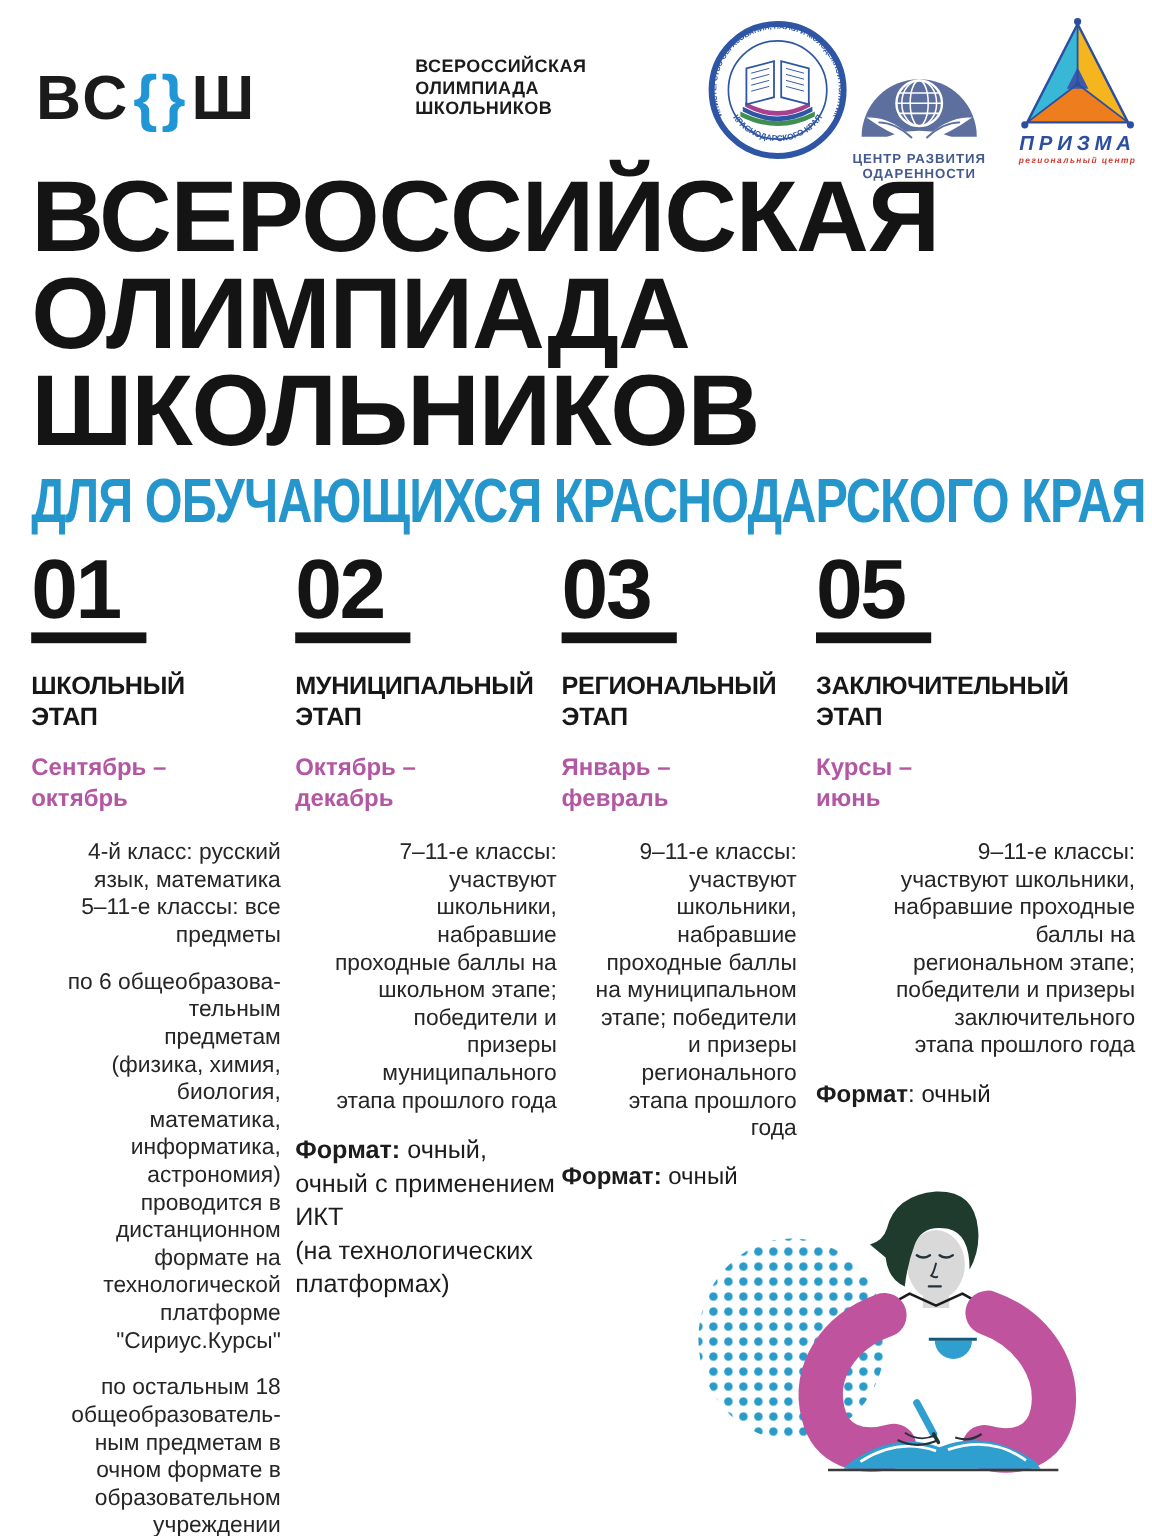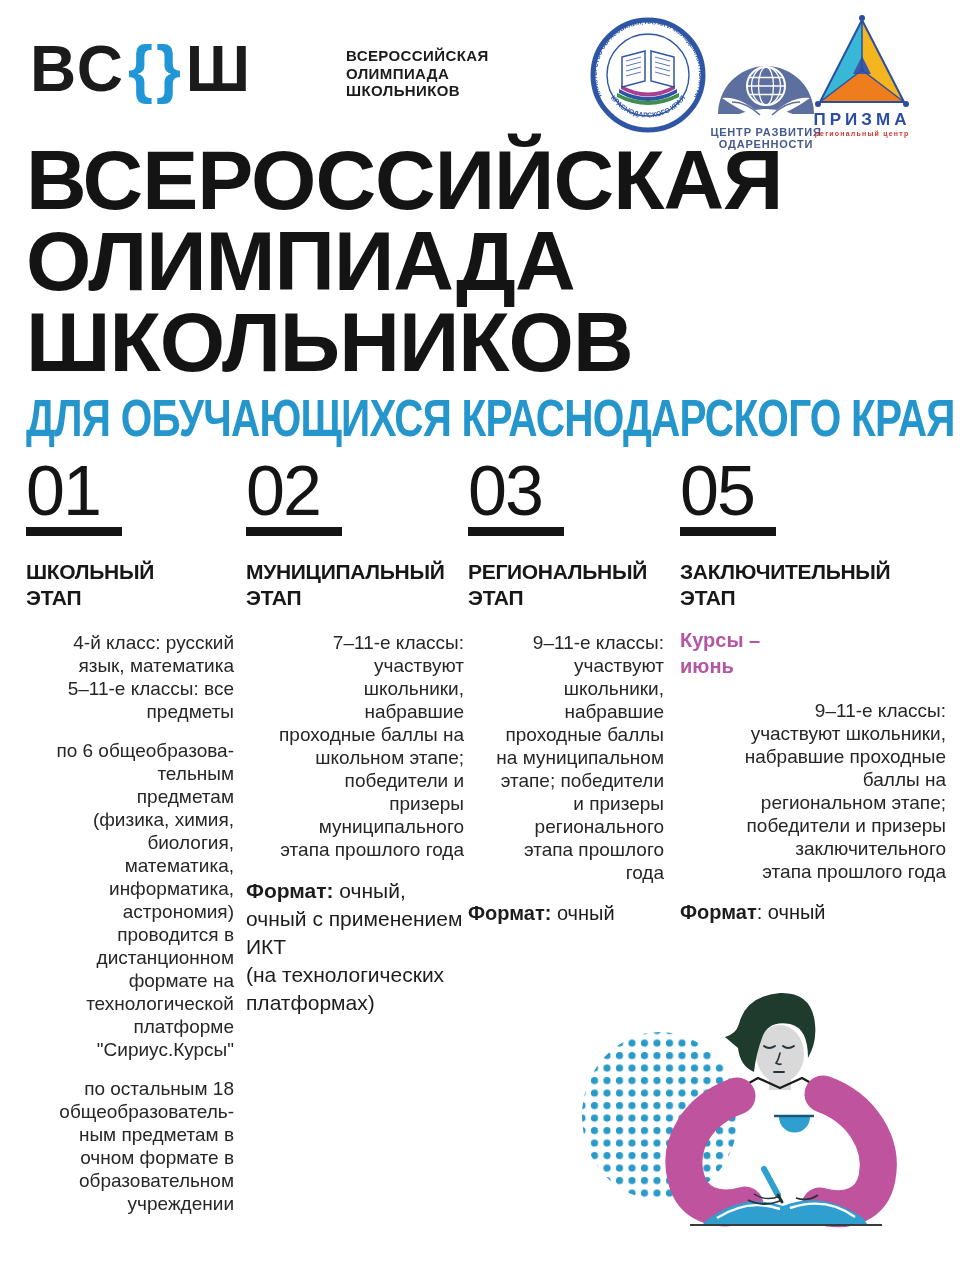--- a/index.html
+++ b/index.html
@@ -6,40 +6,40 @@
   * { margin:0; padding:0; box-sizing:border-box; }
   html,body { width:960px; }
   body {
     position:relative; width:960px; height:1280px; background:#ffffff;
     font-family:"Liberation Sans", sans-serif; color:#161616; overflow:hidden;
   }
   .abs { position:absolute; }
   .pre { white-space:pre-line; }
 
   
-  .wordmark { left:30px; top:32px; display:flex; align-items:center;
-    font-weight:800; font-size:64px; letter-spacing:3px; color:#1b1b1b; }
+  .wordmark { left:30px; top:52px; display:flex; align-items:center;
+    font-weight:800; font-size:52px; letter-spacing:3px; color:#1b1b1b; }
   .wordmark .braces { color:#2196d6; margin:0 2px; font-weight:800; }
   .wm-caption { left:346px; top:47px; font-weight:700; font-size:15px;
     line-height:17.5px; letter-spacing:0.4px; color:#1b1b1b; }
 
   .logo-ministry { left:588px; top:15px; }
   .logo-center   { left:700px; top:34px; }
-  .logo-prizma   { left:806px; top:8px; }
+  .logo-prizma   { left:842px; top:8px;font-style:italic; }
 
   
   .main-title { left:26px; top:140px; width:920px; font-weight:700;
     font-size:84px; line-height:81px; letter-spacing:-1px; color:#141414; }
   .subtitle { left:26px; top:392px; width:1200px; font-weight:700;
     font-size:52px; line-height:52px; letter-spacing:-1px; color:#2596cc;
     transform:scaleX(0.78); transform-origin:left top; }
 
   
   .stage { position:absolute; top:462px; }
-  .stage-num { font-size:70px; line-height:58px; font-weight:400;
+  .stage-num { font-size:70px; line-height:58px; font-weight:700;
     letter-spacing:-2px; color:#141414; }
   .stage-rule { width:96px; height:9px; background:#141414; margin-top:7px; }
   .stage-name { margin-top:23px; font-size:21px; line-height:26px;
     font-weight:700; letter-spacing:-0.3px; color:#171717; }
   .stage-period { margin-top:16px; font-size:20px; line-height:26px;
     font-weight:700; color:#b356a3; }
   .stage-body { margin-top:20px;text-align:right; }
   .stage-body p { margin:0 0 16px; font-size:19px; line-height:23px;
     color:#262626; white-space:pre-line; }
   .stage-format { margin-top:6px; font-size:20px; line-height:26px;
@@ -134,20 +134,22 @@
 <h1 class="abs main-title pre">ВСЕРОССИЙСКАЯ
 ОЛИМПИАДА
 ШКОЛЬНИКОВ</h1>
 <div class="abs subtitle">ДЛЯ ОБУЧАЮЩИХСЯ КРАСНОДАРСКОГО КРАЯ</div>
 
 <section class="stage" style="left:26px; width:208px;">
   <div class="stage-num">01</div>
   <div class="stage-rule"></div>
   <h2 class="stage-name pre">ШКОЛЬНЫЙ
 ЭТАП</h2>
+  <div class="stage-period pre">Сентябрь –
+октябрь</div>
   <div class="stage-body">
     <p>4-й класс: русский
 язык, математика
 5–11-е классы: все
 предметы</p>
     <p>по 6 общеобразова-
 тельным
 предметам
 (физика, химия,
 биология,
@@ -167,20 +169,22 @@
 образовательном
 учреждении</p>
   </div>
 </section>
 
 <section class="stage" style="left:246px; width:218px;">
   <div class="stage-num">02</div>
   <div class="stage-rule"></div>
   <h2 class="stage-name pre">МУНИЦИПАЛЬНЫЙ
 ЭТАП</h2>
+  <div class="stage-period pre">Октябрь –
+декабрь</div>
   <div class="stage-body">
     <p>7–11-е классы:
 участвуют
 школьники,
 набравшие
 проходные баллы на
 школьном этапе;
 победители и
 призеры
 муниципального
@@ -193,20 +197,22 @@
 (на технологических
 платформах)</span>
   </div>
 </section>
 
 <section class="stage" style="left:468px; width:196px;">
   <div class="stage-num">03</div>
   <div class="stage-rule"></div>
   <h2 class="stage-name pre">РЕГИОНАЛЬНЫЙ
 ЭТАП</h2>
+  <div class="stage-period pre">Январь –
+февраль</div>
   <div class="stage-body">
     <p>9–11-е классы:
 участвуют
 школьники,
 набравшие
 проходные баллы
 на муниципальном
 этапе; победители
 и призеры
 регионального

